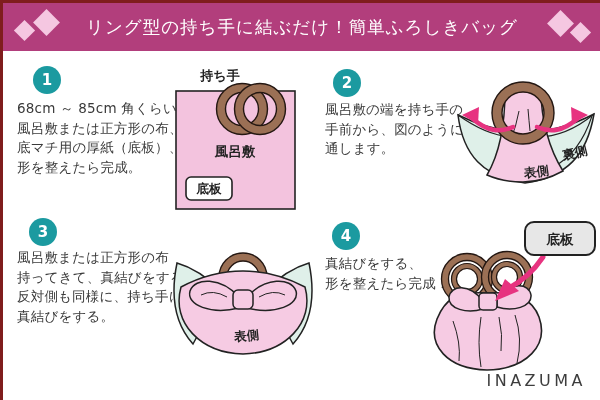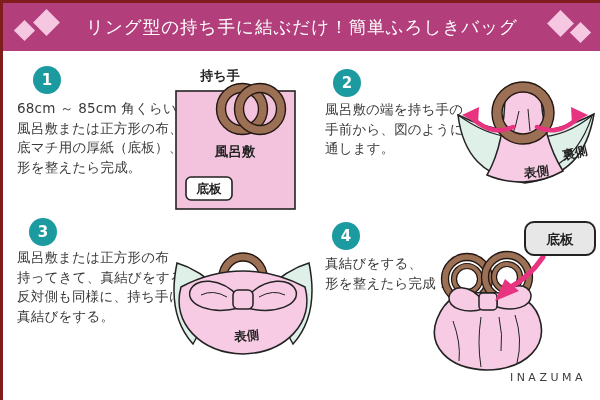--- a/index.html
+++ b/index.html
@@ -41,21 +41,21 @@
   #illus2{left:446px;top:70px;}
   #illus3{left:164px;top:244px;}
   #illus4{left:420px;top:214px;}
   svg text{
     font-family:"DejaVu Sans","Liberation Sans",sans-serif;
     font-weight:600;fill:#222;
   }
   
   .logo{
     position:absolute;right:15px;top:368px;color:#3d3d3d;
-    font-size:11px;letter-spacing:3.5px;font-weight:400;
+    font-size:16px;letter-spacing:3.5px;font-weight:400;
   }
 </style>
 </head>
 <body>
 
 <div class="poster">
 
   <div class="titlebar">
     <span class="dia l-small"></span>
     <span class="dia l-big"></span>

